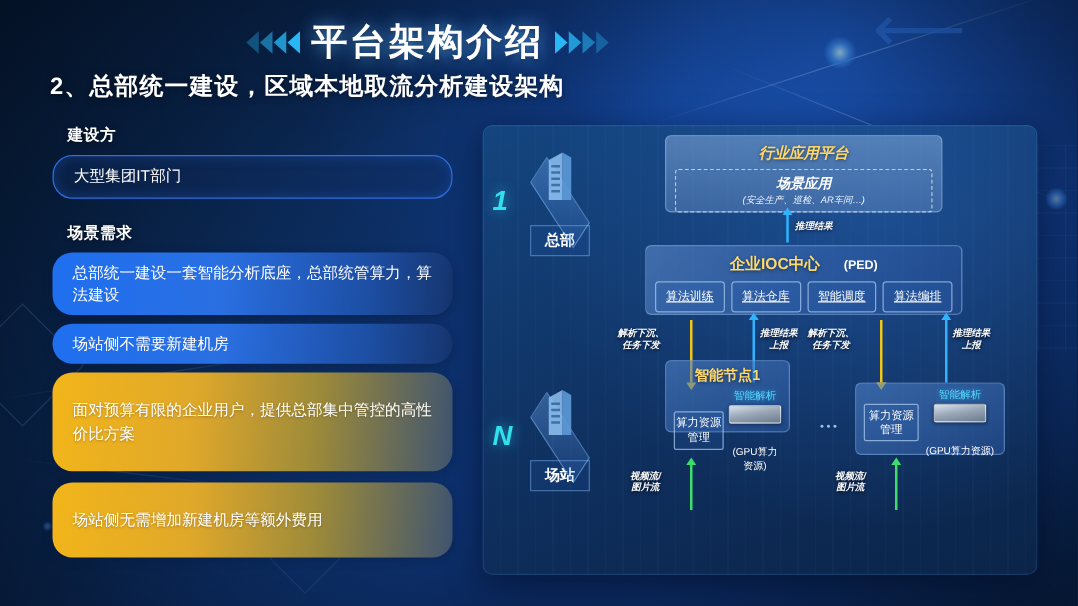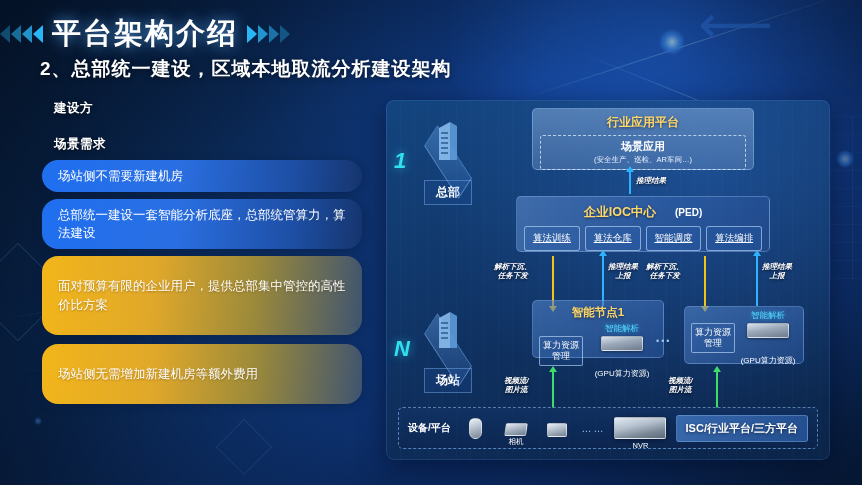--- a/index.html
+++ b/index.html
@@ -43,21 +43,21 @@
   }
   .vignette {
     position:absolute; inset:0;
     background:radial-gradient(ellipse at 50% 55%, rgba(0,0,0,0) 45%, rgba(2,10,26,.55) 100%);
     pointer-events:none;
   }
 
   
   .title-wrap {
     position:absolute; top:14px; left:0; width:684px;
-    display:flex; align-items:center; gap:9px;
+    display:flex; align-items:center; justify-content:center; gap:9px;
   }
   .title-text {
     font-size:29px; font-weight:bold; color:#ffffff; letter-spacing:2px;
     text-shadow:0 0 14px rgba(90,175,255,.85), 0 2px 4px rgba(0,0,0,.5);
   }
   .chev-group { display:flex; align-items:center; gap:1px; }
   .chev {
     width:0; height:0; border-top:9px solid transparent; border-bottom:9px solid transparent;
   }
   .chev-l { border-right:10px solid #29b7f5; }
@@ -141,20 +141,21 @@
     background:rgba(30,80,160,.22);
   }
 
   
   .box {
     position:absolute; border-radius:5px;
   }
   .box-app {
     background:linear-gradient(180deg,rgba(125,165,215,.58),rgba(95,135,190,.5));
     border:1px solid rgba(180,215,255,.35);
+    font-style:italic;
   }
   .box-title-gold {
     text-align:center; font-size:12px; font-weight:bold; color:#ffd86b;
     padding-top:5px; text-shadow:0 1px 3px rgba(0,0,0,.5);
   }
   .dashed-in {
     margin:4px 7px 6px; border:1px dashed rgba(225,240,255,.75);
     border-radius:3px; padding:3px 4px 4px; text-align:center;
   }
   .dashed-in .l1 { font-size:11px; font-weight:bold; color:#ffffff; }
@@ -283,24 +284,25 @@
       <i class="chev chev-r c3"></i>
       <i class="chev chev-r c2"></i>
       <i class="chev chev-r c1"></i>
   </span>
 </div>
 <div class="subtitle">2、总部统一建设，区域本地取流分析建设架构</div>
 
 <div class="left-col">
 
   <div class="sec-label">建设方</div>
+  <div class="pill-outline">大型集团IT部门</div>
 
   <div class="sec-label gap">场景需求</div>
+  <div class="pill-blue">总部统一建设一套智能分析底座，总部统管算力，算法建设</div>
   <div class="pill-blue">场站侧不需要新建机房</div>
-  <div class="pill-blue">总部统一建设一套智能分析底座，总部统管算力，算法建设</div>
 
   <div class="pill-gold">面对预算有限的企业用户，提供总部集中管控的高性价比方案</div>
   <div class="pill-gold">场站侧无需增加新建机房等额外费用</div>
 </div>
 
 <div class="diagram">
   <div class="d-texture"></div>
 
   <div class="side-grp" style="left:10px;top:12px;">
     <div class="side-num">1</div>
@@ -387,21 +389,21 @@
     <span>任务下发</span>
   </div>
   <div class="arr up" style="left:370px;top:156px;height:50px;">
     <i class="arr-head head-up"></i>
   </div>
   <div class="arr-label" style="left:376px;top:162px;">
     <span>推理结果</span><br>
     <span>上报</span>
   </div>
 
-  <div class="box box-node" style="left:146px;top:200px;width:132px;height:58px;">
+  <div class="box box-node" style="left:146px;top:188px;width:100px;height:58px;">
     <div class="node-title">智能节点1</div>
     <div class="node-body">
       <div class="node-cell">算力资源管理</div>
       <div class="node-right">
         <div class="node-gpu-label">智能解析</div>
         <div class="srv"></div>
         <div class="node-gpu-sub">(GPU算力资源)</div>
       </div>
     </div>
   </div>
@@ -427,32 +429,13 @@
     <span>图片流</span>
   </div>
   <div class="arr green" style="left:330px;top:272px;height:36px;">
     <i class="arr-head head-up-g"></i>
   </div>
   <div class="arr-label" style="left:282px;top:276px;">
     <span>视频流/</span><br>
     <span>图片流</span>
   </div>
 
-  <div class="dev-row">
-    <div class="dev-label">设备/平台</div>
-    <div class="dev-item">
-      <div class="dome"></div>
-    </div>
-    <div class="dev-item">
-      <div class="bullet-cam"></div>
-      <div class="dev-cap">相机</div>
-    </div>
-    <div class="dev-item">
-      <div class="box-cam"></div>
-    </div>
-    <div class="ell">……</div>
-    <div class="dev-item" style="width:56px">
-      <div class="nvr-dev"></div>
-      <div class="dev-cap">NVR</div>
-    </div>
-    <div class="isc-badge">ISC/行业平台/三方平台</div>
-  </div>
 </div>
 
 </body></html>

